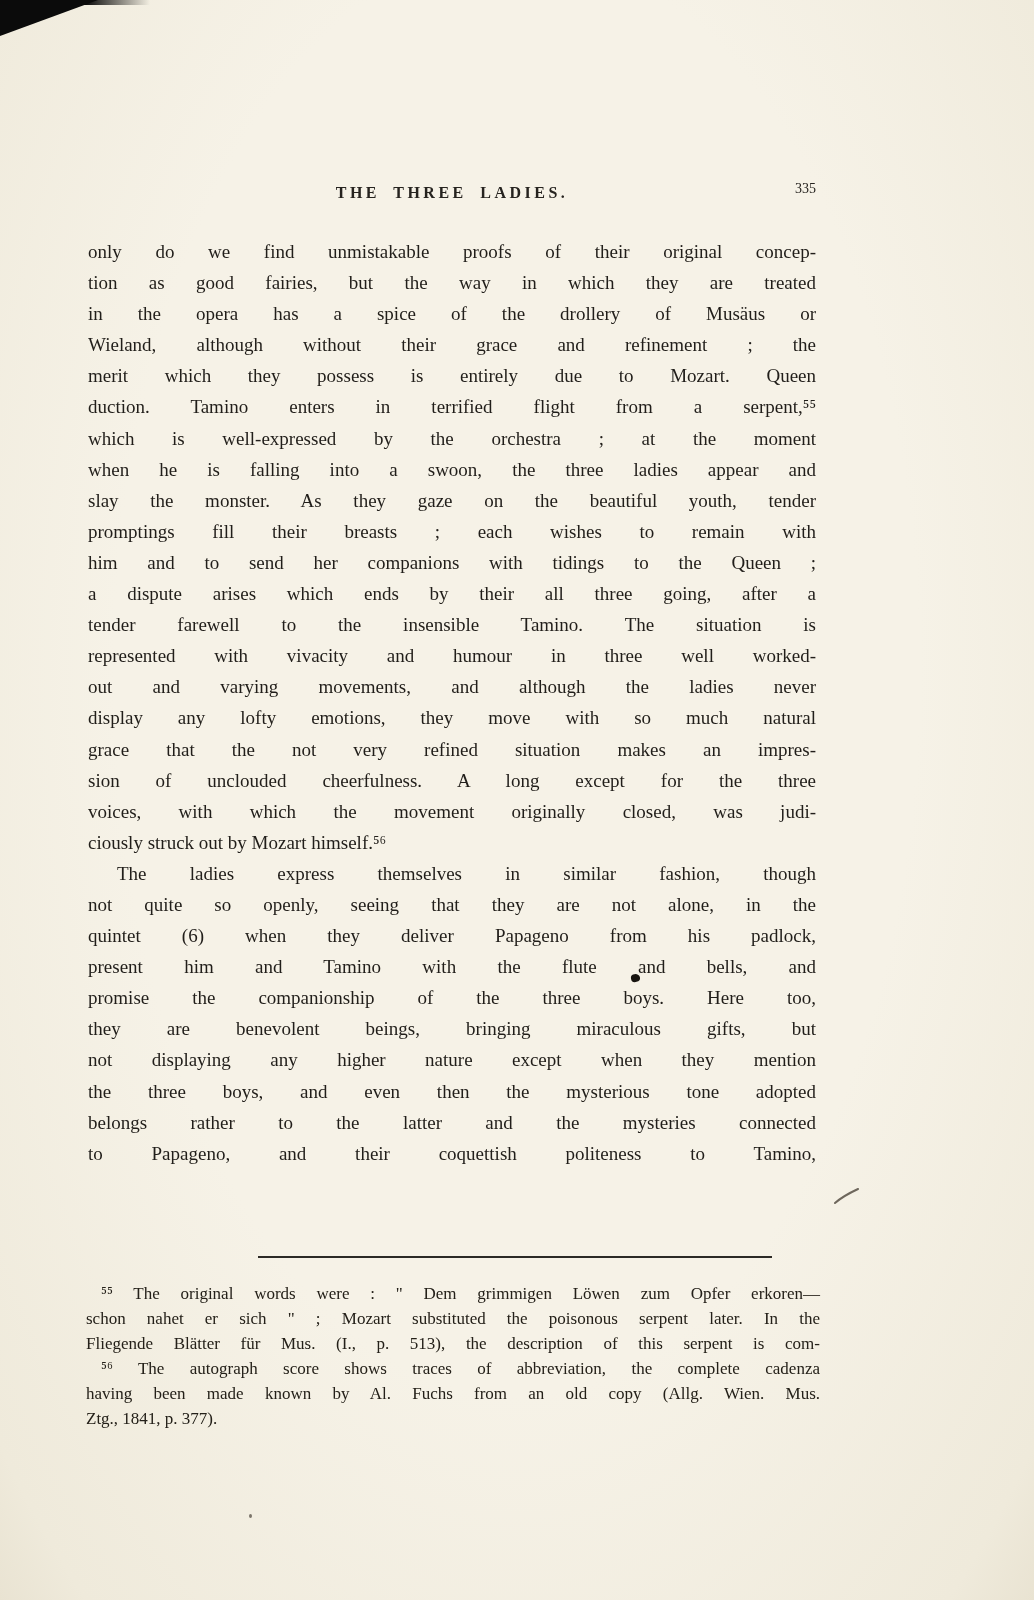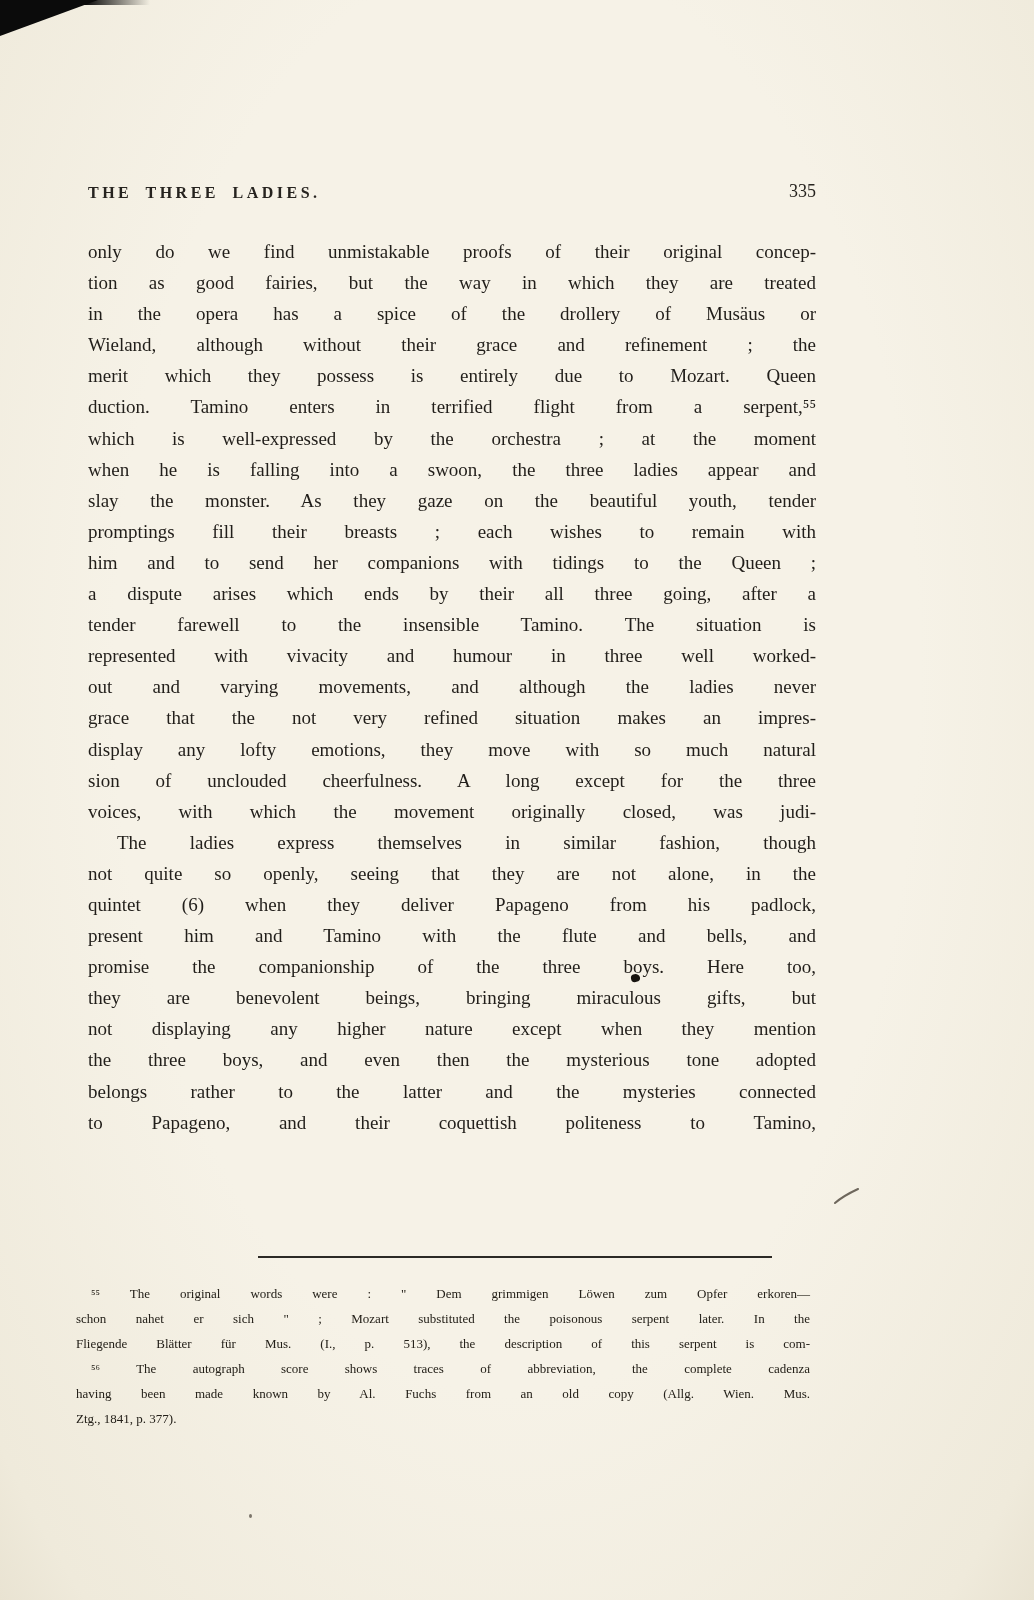--- a/index.html
+++ b/index.html
@@ -25,30 +25,30 @@
     position: absolute; top: 0; left: 0;
     width: 150px; height: 5px;
     background: linear-gradient(to right, #000 55%, rgba(0,0,0,0));
   }
 
   .header {
     position: absolute; top: 184px; left: 88px; width: 728px; height: 30px;
   }
   .running-title {
     display: block;
-    text-align: left;
+    text-align: center;
     font-size: 16px;
     font-weight: 600;
     letter-spacing: 3.5px;
     word-spacing: 6px;
     color: #26231f;
   }
   .page-number {
     position: absolute; right: 0; top: -3px;
-    font-size: 18px;
+    font-size: 14px;
     color: #26231f;
   }
 
   .body-text {
     position: absolute; top: 236px; left: 88px; width: 728px;
     font-size: 19px;
     line-height: 31.1px;
     color: #211e1a;
   }
   .line {
@@ -57,22 +57,22 @@
   }
   .line.no-just { text-align-last: left; }
   .paragraph.indent .line:first-child { text-indent: 29px; }
 
   .footnote-rule {
     position: absolute; top: 1256px; left: 258px;
     width: 514px; height: 2px;
     background: #2c2a26;
   }
   .footnotes {
-    position: absolute; top: 1281px; left: 76px; width: 734px;
-    font-size: 13px;
+    position: absolute; top: 1281px; left: 86px; width: 734px;
+    font-size: 17px;
     line-height: 25px;
     color: #242019;
   }
   .footnote .line:first-child { text-indent: 15px; }
 
   
   .pen-mark {
     position: absolute; top: 1188px; left: 834px;
     width: 26px; height: 18px;
   }
@@ -114,24 +114,25 @@
         <div class="line">duction. Tamino enters in terrified flight from a serpent,⁵⁵</div>
         <div class="line">which is well-expressed by the orchestra ; at the moment</div>
         <div class="line">when he is falling into a swoon, the three ladies appear and</div>
         <div class="line">slay the monster. As they gaze on the beautiful youth, tender</div>
         <div class="line">promptings fill their breasts ; each wishes to remain with</div>
         <div class="line">him and to send her companions with tidings to the Queen ;</div>
         <div class="line">a dispute arises which ends by their all three going, after a</div>
         <div class="line">tender farewell to the insensible Tamino. The situation is</div>
         <div class="line">represented with vivacity and humour in three well worked-</div>
         <div class="line">out and varying movements, and although the ladies never</div>
+        <div class="line">display any lofty emotions, they move with so much natural</div>
         <div class="line">grace that the not very refined situation makes an impres-</div>
-        <div class="line">display any lofty emotions, they move with so much natural</div>
         <div class="line">sion of unclouded cheerfulness. A long except for the three</div>
         <div class="line">voices, with which the movement originally closed, was judi-</div>
+        <div class="line no-just">ciously struck out by Mozart himself.⁵⁶</div>
       </div>
       <div class="paragraph indent">
         <div class="line">The ladies express themselves in similar fashion, though</div>
         <div class="line">not quite so openly, seeing that they are not alone, in the</div>
         <div class="line">quintet (6) when they deliver Papageno from his padlock,</div>
         <div class="line">present him and Tamino with the flute and bells, and</div>
         <div class="line">promise the companionship of the three boys. Here too,</div>
         <div class="line">they are benevolent beings, bringing miraculous gifts, but</div>
         <div class="line">not displaying any higher nature except when they mention</div>
         <div class="line">the three boys, and even then the mysterious tone adopted</div>

